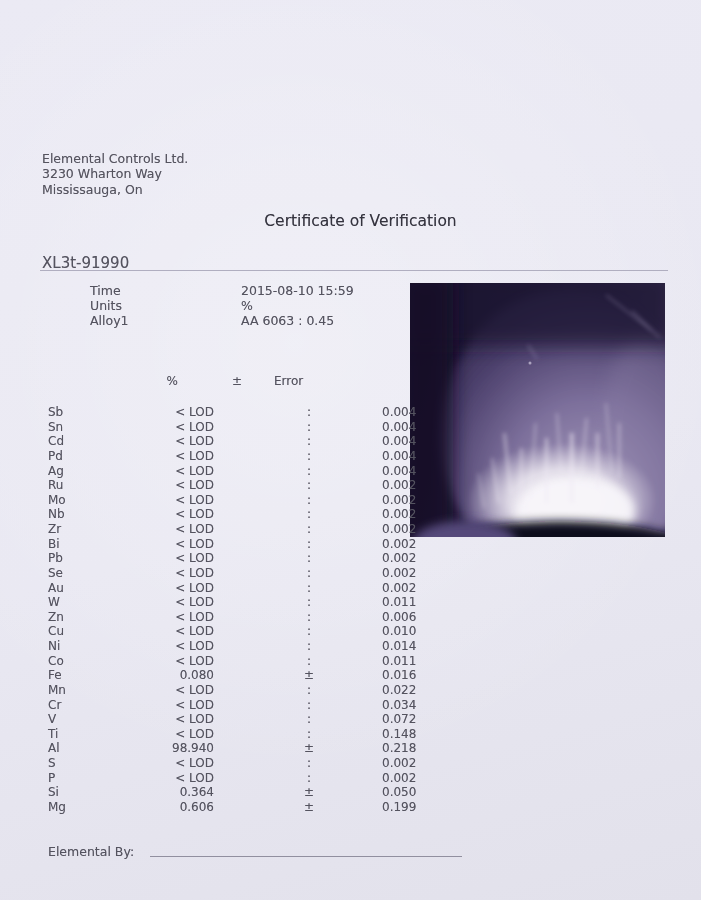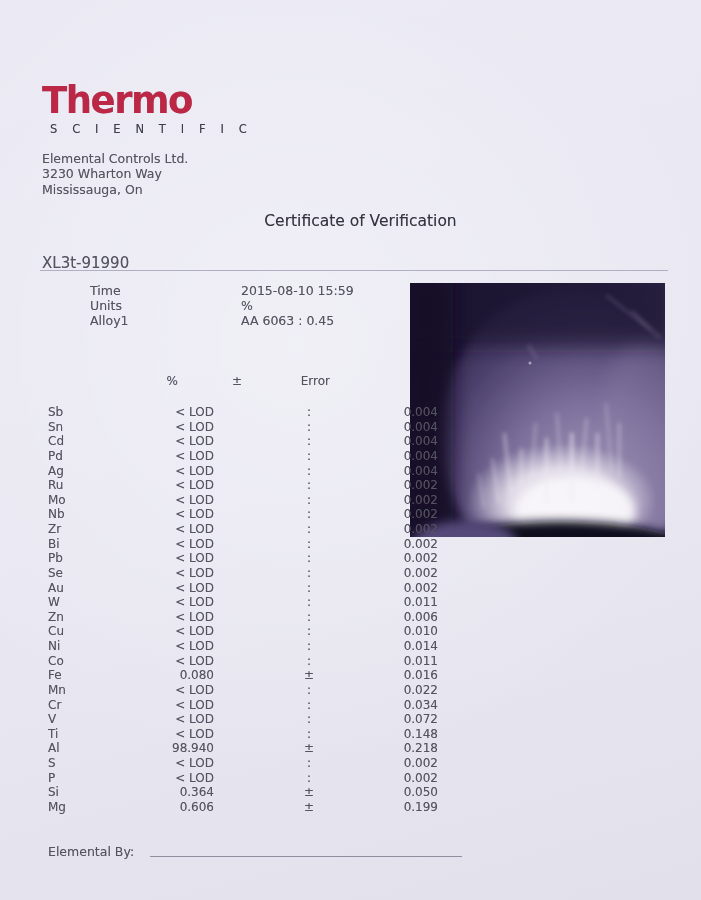--- a/index.html
+++ b/index.html
@@ -45,38 +45,34 @@
   .meta-label { width: 151px; margin-left: 48px; }
 
   
   .thead, .trow { display: flex; font-size: 12px; }
   .thead { position: absolute; left: 42px; top: 374px; height: 15px; line-height: 15px; }
   .rows { position: absolute; left: 42px; top: 405px; }
   .trow { height: 14.64px; line-height: 14.64px; gap: 36px; }
   .c-el  { width: 56px; padding-left: 6px; box-sizing: border-box; text-align: left; }
   .c-pct { width: 80px; text-align: right; }
   .c-pm  { width: 74px; margin-left: 22px; text-align: center; }
-  .c-err { width: 56px; text-align: right; }
+  .c-err { width: 56px; }
 
   
   .photo { position: absolute; left: 410px; top: 283px; width: 255px; height: 254px; }
 
   
   .footer-label { position: absolute; left: 48px; top: 844px; font-size: 12.5px; }
   .sign-line { position: absolute; left: 150px; top: 856px; width: 312px; height: 1px; background: #918f9f; }
 </style>
 </head>
 <body>
 
 <div class="page">
 
-  <div class="logo">
-    <div class="brand">Thermo</div>
-    <div class="brand-sub">S C I E N T I F I C</div>
-  </div>
 
   <div class="address">
     <div>Elemental Controls Ltd.</div>
     <div>3230 Wharton Way</div>
     <div>Mississauga, On</div>
   </div>
 
   <div class="doc-title">Certificate of Verification</div>
 
   <div class="sample-id">XL3t-91990</div>

